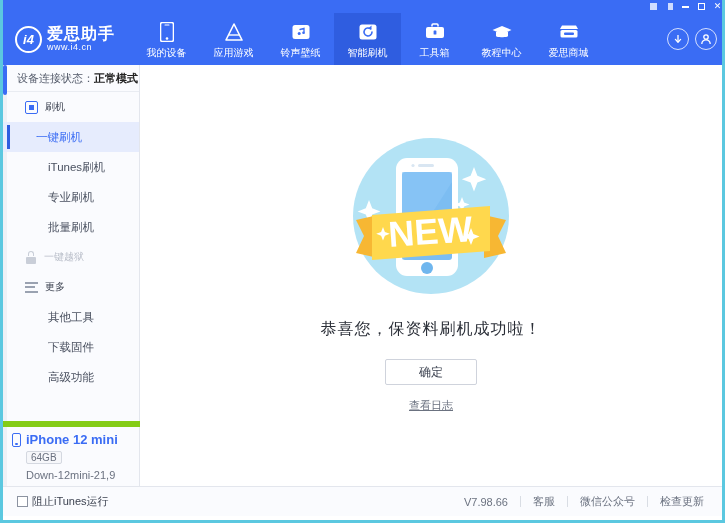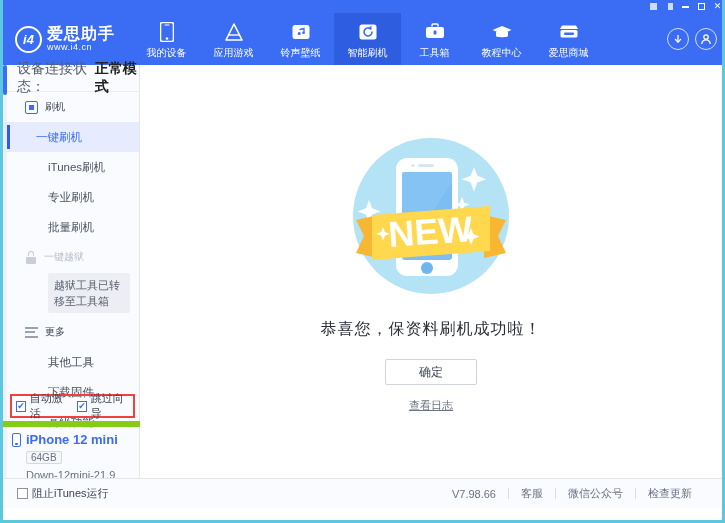--- a/index.html
+++ b/index.html
@@ -99,21 +99,21 @@
   .scroll-track {
     position: absolute; left: 0; top: 0; width: 4px; height: 425px;
     background: #eef1f6;
   }
   .scroll-thumb {
     position: absolute; left: 0; top: 0; width: 4px; height: 30px;
     background: #3a6cf4; border-radius: 2px;
   }
   .dev-status {
     height: 27px; display: flex; align-items: center;
-    padding-left: 14px; font-size: 14px; color: #555c6b;
+    padding-left: 14px; font-size: 11px; color: #555c6b;
     border-bottom: 1px solid #e9ecf2;
   }
   .dev-status b { color: #222; font-weight: bold; }
 
   .side-group-head {
     display: flex; align-items: center; gap: 7px;
     height: 30px; padding-left: 22px;
     font-size: 10px; color: #3c4250;
   }
   .side-group-head.dim { color: #b9bec9; }
@@ -190,25 +190,25 @@
     font-size: 12px; color: #3c4250; cursor: pointer;
     display: flex; align-items: center; justify-content: center;
   }
   .log-link {
     margin-top: 13px; font-size: 11px; color: #6b7280;
     text-decoration: underline; cursor: pointer;
   }
 
   
   .statusbar {
-    position: absolute; bottom: 12px; left: 0;
+    position: absolute; bottom: 4px; left: 0;
     width: 719px; height: 30px;
     background: #fafbfe; border-top: 1px solid #e3e6ed;
     display: flex; align-items: center; justify-content: space-between;
-    padding: 0 18px 0 14px;
+    padding: 0 6px 0 14px;
   }
   .status-right { display: flex; align-items: center; font-size: 11px; color: #6b7280; }
   .status-right span.item { padding: 0 12px; cursor: pointer; }
   .status-right span.sep { width: 1px; height: 11px; background: #d9dde4; }
 </style>
 </head>
 <body>
 
 <div class="app">
 
@@ -365,21 +365,20 @@
         <span>批量刷机</span>
       </div>
 
       <div class="side-group-head dim">
         <span class="lock-ico">
             <span class="shackle"></span>
             <span class="box"></span>
           </span>
         <span>一键越狱</span>
       </div>
-      <div class="tooltip">越狱工具已转移至工具箱</div>
 
       <div class="side-group-head">
         <span class="lines-ico">
             <span></span>
             <span></span>
             <span></span>
           </span>
         <span>更多</span>
       </div>
 
@@ -387,30 +386,20 @@
         <span>其他工具</span>
       </div>
       <div class="side-item">
         <span>下载固件</span>
       </div>
       <div class="side-item">
         <span>高级功能</span>
       </div>
 
       <div class="side-bottom">
-        <div class="opt-row">
-          <label class="chk">
-            <span class="box-chk on"></span>
-            <span>自动激活</span>
-          </label>
-          <label class="chk">
-            <span class="box-chk on"></span>
-            <span>跳过向导</span>
-          </label>
-        </div>
 
         <div class="dev-card">
           <div class="dev-name">
             <span class="phone-ico"></span>
             <span>iPhone 12 mini</span>
           </div>
           <div class="dev-cap">64GB</div>
           <div class="dev-sub">Down-12mini-21,9</div>
         </div>
       </div>

